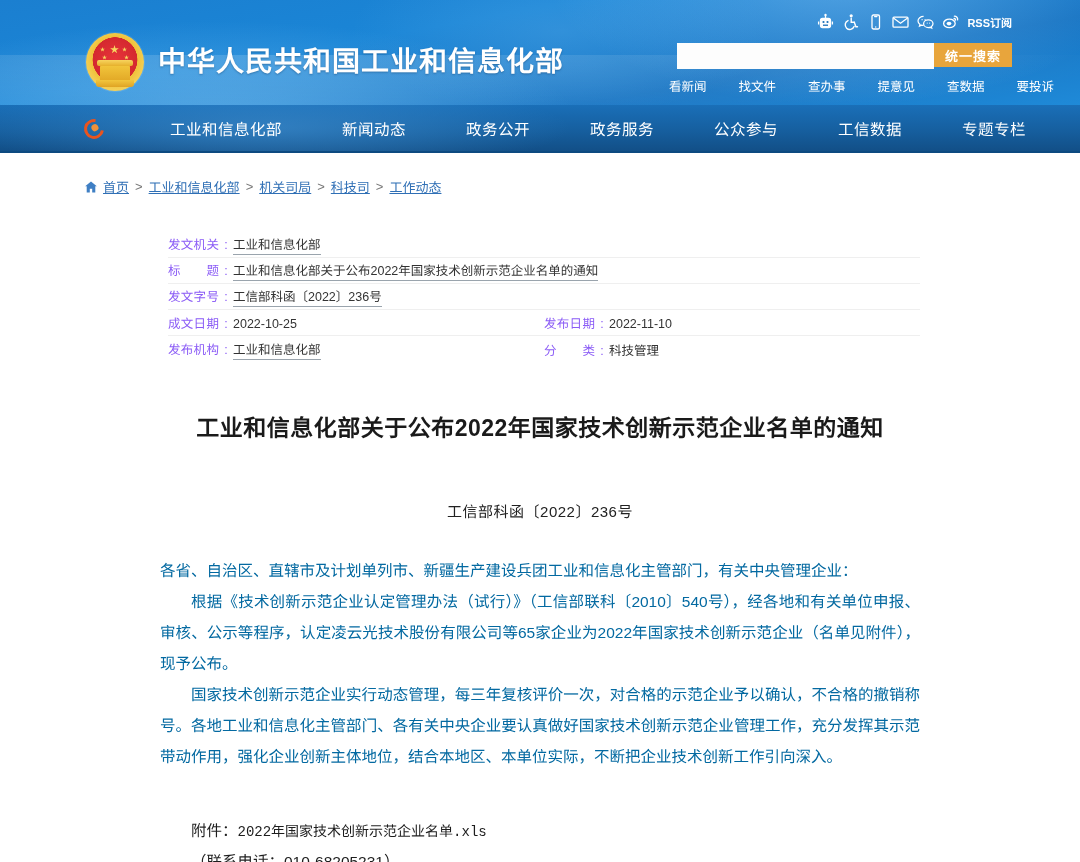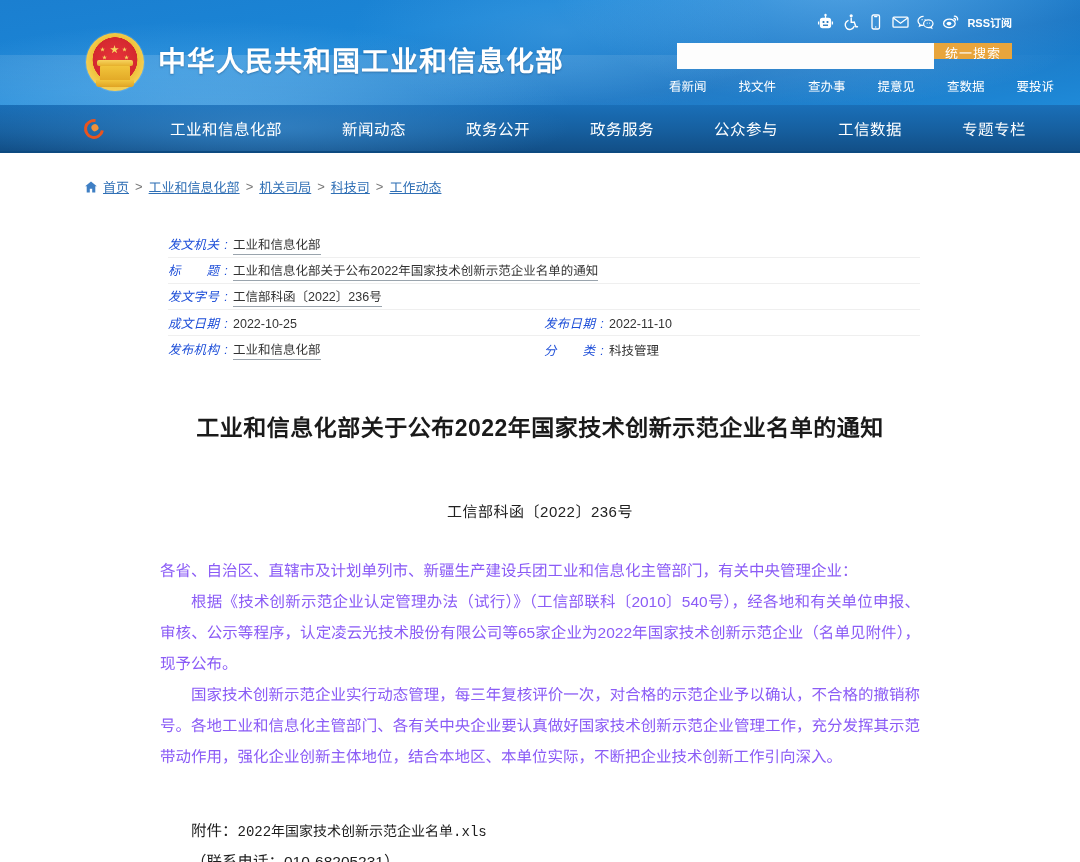--- a/index.html
+++ b/index.html
@@ -168,26 +168,26 @@
     border: none;
     outline: none;
     background: #fdfdfd;
     padding: 0 8px;
     font-size: 12px;
     font-family: "Liberation Sans", sans-serif;
     color: #333;
   }
   .search-btn {
     flex: 0 0 78px;
-    height: 16px;
+    height: 24px;
     border: none;
     background: #e8a53c;
     color: #ffffff;
     font-size: 13px;
-    font-weight: 400;
+    font-weight: 700;
     font-family: "Liberation Sans", sans-serif;
     cursor: pointer;
     letter-spacing: 1px;
   }
 
   .quick-links {
     display: flex;
     justify-content: flex-start;
     gap: 32px;
     margin-top: 7px;
@@ -284,24 +284,23 @@
   }
   .meta-row:last-child { border-bottom: none; }
   .meta-cell {
     display: flex;
     align-items: baseline;
     gap: 5px;
   }
   .meta-cell.half { width: 50%; }
   .meta-cell.full { width: 100%; }
   .meta-label {
-    color: #1d4ed8;
+    color: #8b5cf6;
     white-space: nowrap;
     letter-spacing: 0.3px;
-    font-style: italic;
   }
   .meta-value {
     color: #333;
     white-space: nowrap;
   }
   .meta-value.link {
     border-bottom: 1px solid #9aa4ad;
     padding-bottom: 1px;
   }
 
@@ -324,21 +323,21 @@
     text-align: center;
     font-size: 15px;
     color: #222;
     margin-top: 56px;
     letter-spacing: 0.5px;
   }
   .doc-body {
     margin-top: 34px;
     font-size: 15.5px;
     line-height: 2.0;
-    color: #8b5cf6;
+    color: #0369a1;
     text-align: justify;
   }
   .doc-body p { margin: 0; }
   .doc-body p.indent { text-indent: 2em; }
 
   .doc-attach {
     margin-top: 43px;
     font-size: 15.5px;
     line-height: 2.0;
     color: #1d1d1d;

